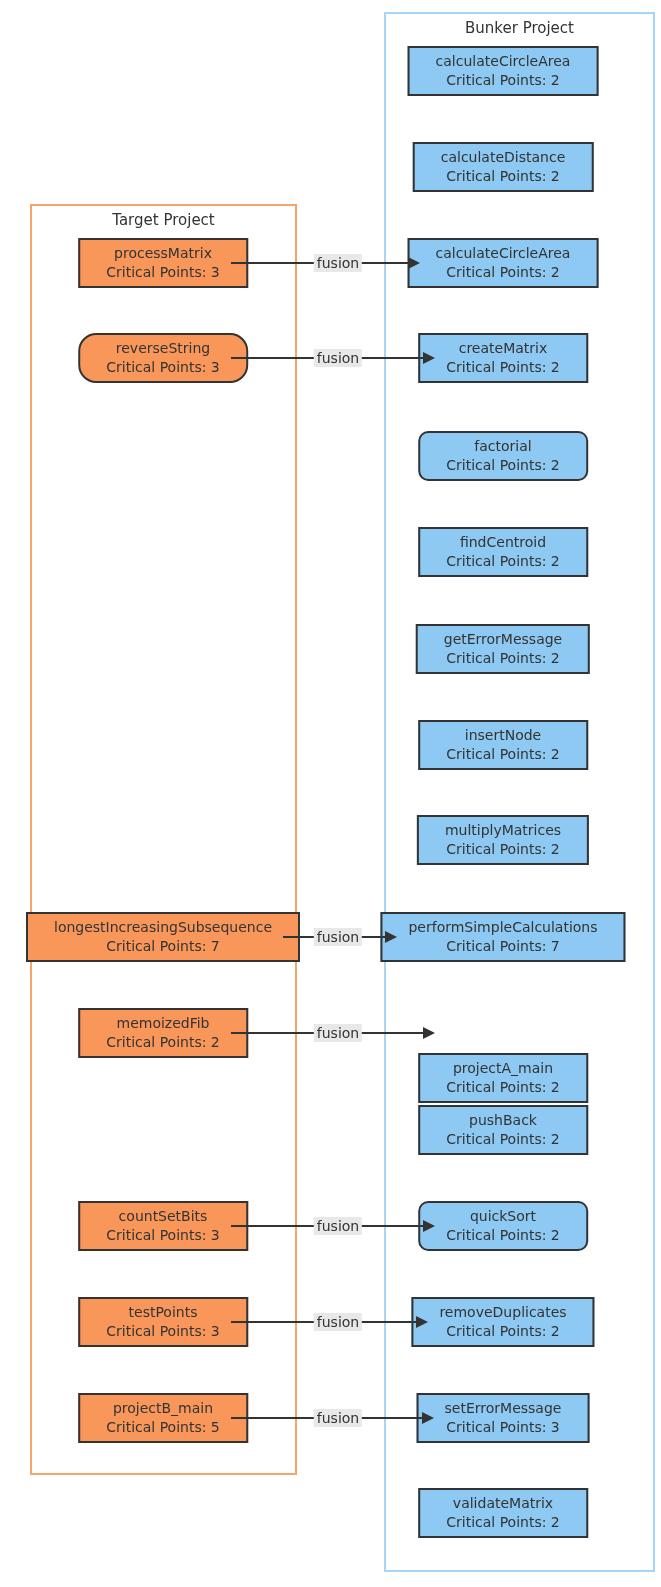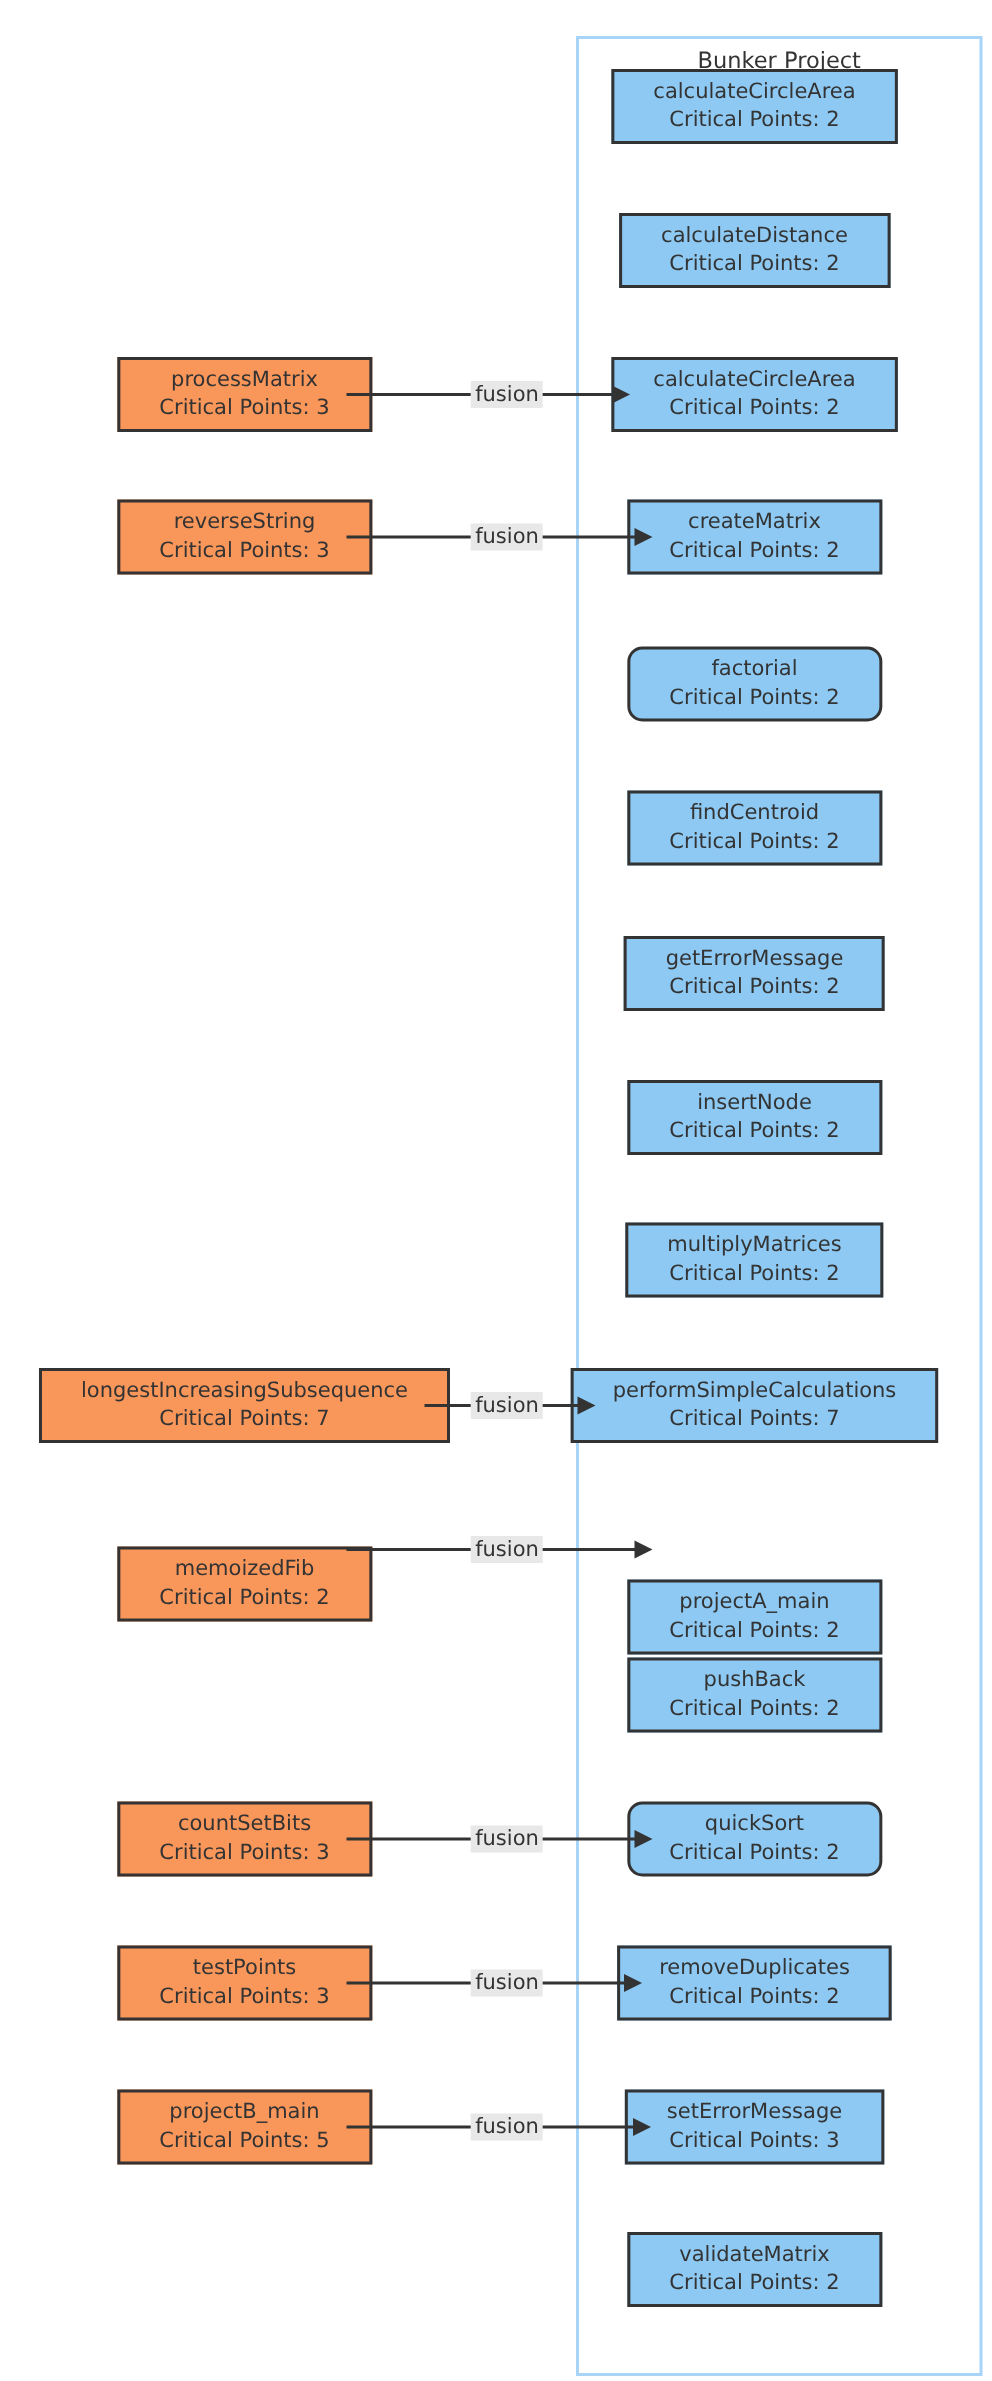--- a/index.html
+++ b/index.html
@@ -19,21 +19,21 @@
   .container-box {
     position: absolute;
     box-sizing: border-box;
     background: transparent;
   }
   #target-container {
     left: 30px; top: 204px; width: 267px; height: 1271px;
     border: 2px solid var(--target-border, #F7A36C);
   }
   #bunker-container {
-    left: 384px; top: 24px; width: 271px; height: 1560px;
+    left: 384px; top: 12px; width: 271px; height: 1560px;
     border: 2px solid var(--bunker-border, #A8D4F8);
   }
   .container-title {
     position: absolute;
     top: 5px; left: 0; right: 0;
     text-align: center;
     font-size: 15px;
     color: var(--text, #333333);
   }
   .node {
@@ -78,35 +78,38 @@
 </style>
 </head>
 <body>
 
 <div id="canvas">
 
   <div id="bunker-container" class="container-box">
     <div class="container-title">Bunker Project</div>
   </div>
 
+  <div id="target-container" class="container-box">
+    <div class="container-title">Target Project</div>
+  </div>
 
   <div id="nodes-layer">
       <div class="node target" style="left: 163px; top: 263px;">
         <div>processMatrix</div>
         <div>Critical Points: 3</div>
       </div>
-      <div class="node target" style="left: 163px; top: 358px;">
+      <div class="node target" style="left: 163px; top: 358px; border-radius: 18px;">
         <div>reverseString</div>
         <div>Critical Points: 3</div>
       </div>
       <div class="node target" style="left: 163px; top: 937px;">
         <div>longestIncreasingSubsequence</div>
         <div>Critical Points: 7</div>
       </div>
-      <div class="node target" style="left: 163px; top: 1056px;">
+      <div class="node target" style="left: 163px; top: 1033px;">
         <div>memoizedFib</div>
         <div>Critical Points: 2</div>
       </div>
       <div class="node target" style="left: 163px; top: 1226px;">
         <div>countSetBits</div>
         <div>Critical Points: 3</div>
       </div>
       <div class="node target" style="left: 163px; top: 1322px;">
         <div>testPoints</div>
         <div>Critical Points: 3</div>

